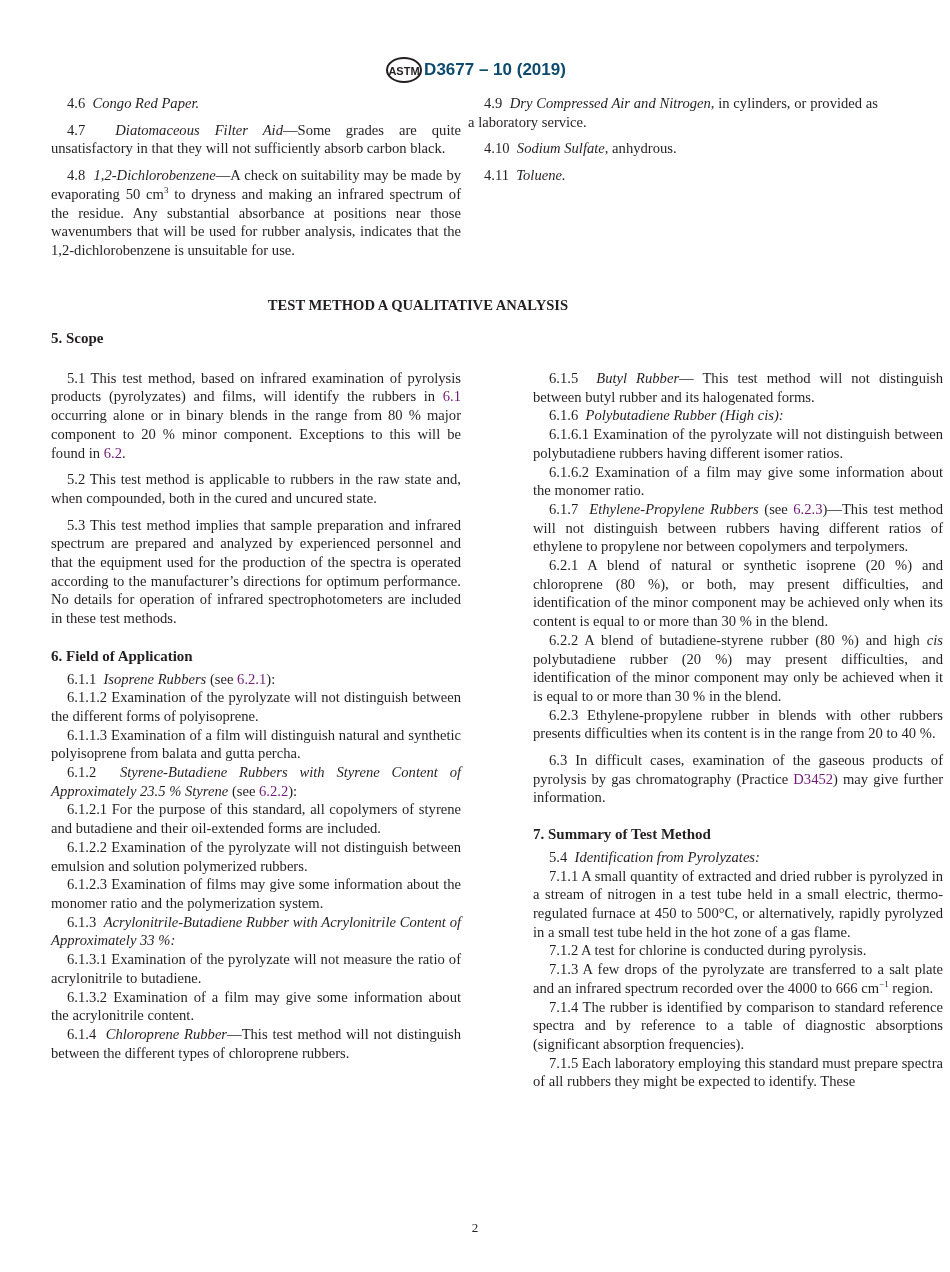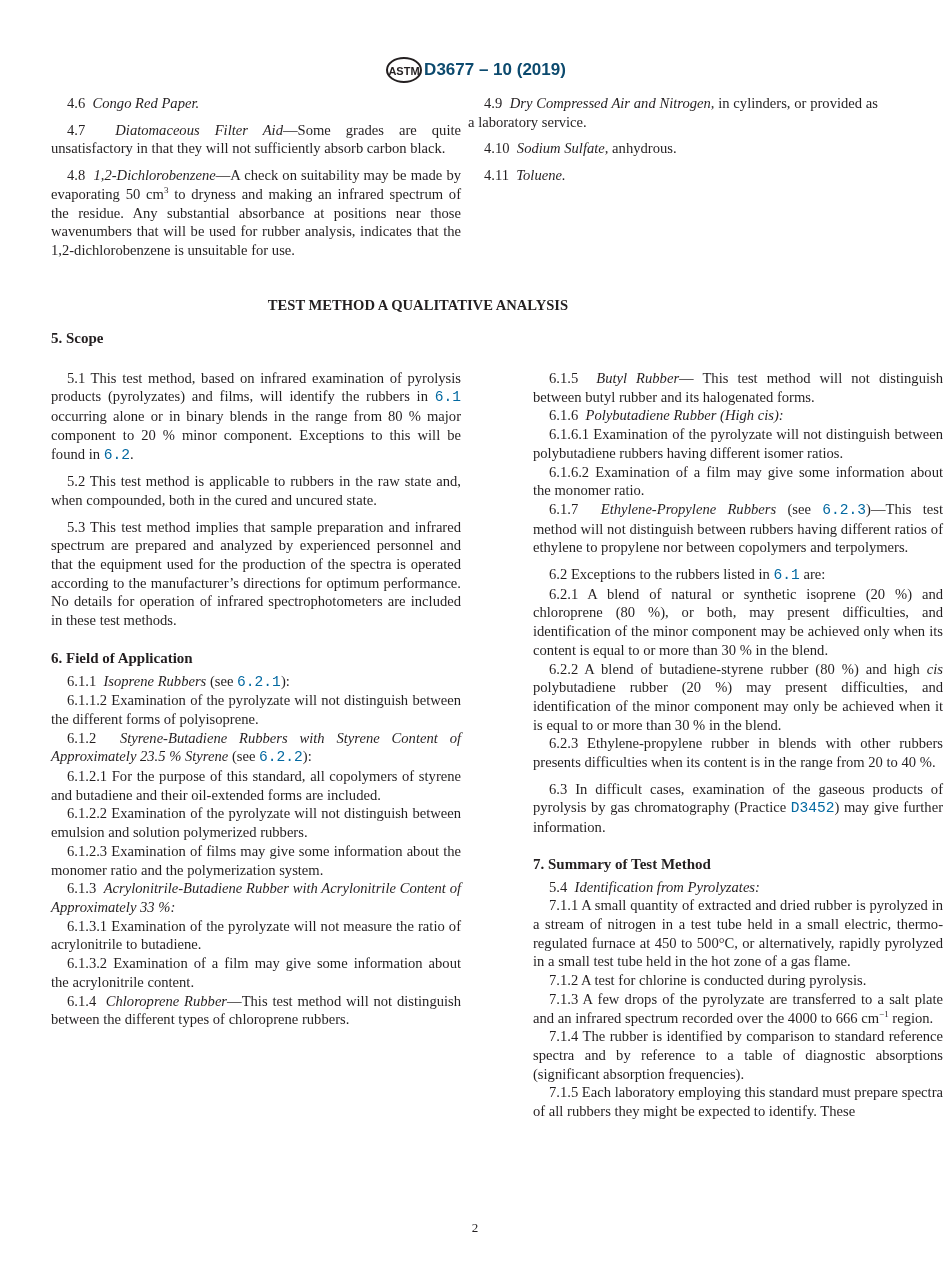--- a/index.html
+++ b/index.html
@@ -5,21 +5,21 @@
   html, body { margin: 0; padding: 0; background: #ffffff; }
   body { width: 950px; height: 1272px; position: relative; overflow: hidden;
          font-family: "Liberation Serif", "DejaVu Serif", serif; color: #231f20; }
   .header { position: absolute; top: 56px; left: 0; width: 950px; text-align: center; height: 28px; }
   .header-inner { display: inline-flex; align-items: center; }
   .logo { width: 40px; height: 28px; display: inline-block; }
   .doc-id { font-family: "Liberation Sans", "DejaVu Sans", sans-serif; font-weight: bold; font-size: 17px; color: #0c4a6e; }
   p { margin: 0; text-indent: 16px; }
   p.gap { margin-top: 8px; }
   .it { font-style: italic; }
-  .link { color: #0369a1; font-family: Liberation Mono, monospace; }
+  .link { color: #701a75; }
   sup { font-size: 9px; line-height: 0; vertical-align: 6px; }
   h2 { font-size: 15px; font-weight: bold; margin: 0; text-indent: 0; }
   .banner { position: absolute; top: 297px; left: 0; width: 836px; text-align: center; font-weight: bold; font-size: 14.6px; }
   .abs { position: absolute; width: 410px; font-size: 14.6px; line-height: 18.7px; text-align: justify; }
   .pageno { position: absolute; top: 1220px; left: 0; width: 950px; text-align: center; font-size: 13px; }
 </style>
 </head>
 <body>
 
 <div class="header">
@@ -50,37 +50,37 @@
   <h2>5.  Scope</h2>
   <div style="height:21px"></div>
   <p><span>5.1 This test method, based on infrared examination of pyrolysis products (pyrolyzates) and films, will identify the rubbers in </span><span class="link">6.1</span><span> occurring alone or in binary blends in the range from 80 % major component to 20 % minor component. Exceptions to this will be found in </span><span class="link">6.2</span><span>.</span></p>
   <p class="gap">5.2  This test method is applicable to rubbers in the raw state and, when compounded, both in the cured and uncured state.</p>
   <p class="gap">5.3 This test method implies that sample preparation and infrared spectrum are prepared and analyzed by experienced personnel and that the equipment used for the production of the spectra is operated according to the manufacturer’s directions for optimum performance. No details for operation of infrared spectrophotometers are included in these test methods.</p>
   <div style="height:19px"></div>
   <h2>6.  Field of Application</h2>
   <div style="height:4px"></div>
   <p><span>6.1.1</span>&nbsp; <span class="it">Isoprene Rubbers</span><span> (see </span><span class="link">6.2.1</span><span>):</span></p>
   <p>6.1.1.2  Examination of the pyrolyzate will not distinguish between the different forms of polyisoprene.</p>
+  <p>6.1.1.3  Examination of a film will distinguish natural and synthetic polyisoprene from balata and gutta percha.</p>
   <p><span>6.1.2</span>&nbsp; <span class="it">Styrene-Butadiene Rubbers with Styrene Content of Approximately 23.5 % Styrene</span><span> (see </span><span class="link">6.2.2</span><span>):</span></p>
   <p>6.1.2.1  For the purpose of this standard, all copolymers of styrene and butadiene and their oil-extended forms are included.</p>
   <p>6.1.2.2  Examination of the pyrolyzate will not distinguish between emulsion and solution polymerized rubbers.</p>
   <p>6.1.2.3  Examination of films may give some information about the monomer ratio and the polymerization system.</p>
   <p><span>6.1.3</span>&nbsp; <span class="it">Acrylonitrile-Butadiene Rubber with Acrylonitrile Content of Approximately 33 %:</span></p>
   <p>6.1.3.1  Examination of the pyrolyzate will not measure the ratio of acrylonitrile to butadiene.</p>
   <p>6.1.3.2  Examination of a film may give some information about the acrylonitrile content.</p>
   <p><span>6.1.4</span>&nbsp; <span class="it">Chloroprene Rubber</span><span>—This test method will not distinguish between the different types of chloroprene rubbers.</span></p>
 </div>
 
 <div class="abs" style="left:489px; top:369px;margin-left:44px;">
   <p><span>6.1.5</span>&nbsp; <span class="it">Butyl Rubber</span><span>— This test method will not distinguish between butyl rubber and its halogenated forms.</span></p>
   <p><span>6.1.6</span>&nbsp; <span class="it">Polybutadiene Rubber (High cis):</span></p>
   <p>6.1.6.1  Examination of the pyrolyzate will not distinguish between polybutadiene rubbers having different isomer ratios.</p>
   <p>6.1.6.2  Examination of a film may give some information about the monomer ratio.</p>
   <p><span>6.1.7</span>&nbsp; <span class="it">Ethylene-Propylene Rubbers</span><span> (see </span><span class="link">6.2.3</span><span>)—This test method will not distinguish between rubbers having different ratios of ethylene to propylene nor between copolymers and terpolymers.</span></p>
-  <p class="gap"><span>6.2  Exceptions to the rubbers listed in </span><span class="link">6.1</span><span> are:</span></p>
   <p>6.2.1  A blend of natural or synthetic isoprene (20 %) and chloroprene (80 %), or both, may present difficulties, and identification of the minor component may be achieved only when its content is equal to or more than 30 % in the blend.</p>
   <p><span>6.2.2  A blend of butadiene-styrene rubber (80 %) and high </span><span class="it">cis</span><span> polybutadiene rubber (20 %) may present difficulties, and identification of the minor component may only be achieved when it is equal to or more than 30 % in the blend.</span></p>
   <p>6.2.3  Ethylene-propylene rubber in blends with other rubbers presents difficulties when its content is in the range from 20 to 40 %.</p>
   <p class="gap"><span>6.3  In difficult cases, examination of the gaseous products of pyrolysis by gas chromatography (Practice </span><span class="link">D3452</span><span>) may give further information.</span></p>
   <div style="height:18px"></div>
   <h2>7.  Summary of Test Method</h2>
   <div style="height:4px"></div>
   <p><span>5.4</span>&nbsp; <span class="it">Identification from Pyrolyzates:</span></p>
   <p>7.1.1  A small quantity of extracted and dried rubber is pyrolyzed in a stream of nitrogen in a test tube held in a small electric, thermo-regulated furnace at 450 to 500°C, or alternatively, rapidly pyrolyzed in a small test tube held in the hot zone of a gas flame.</p>
   <p>7.1.2  A test for chlorine is conducted during pyrolysis.</p>

